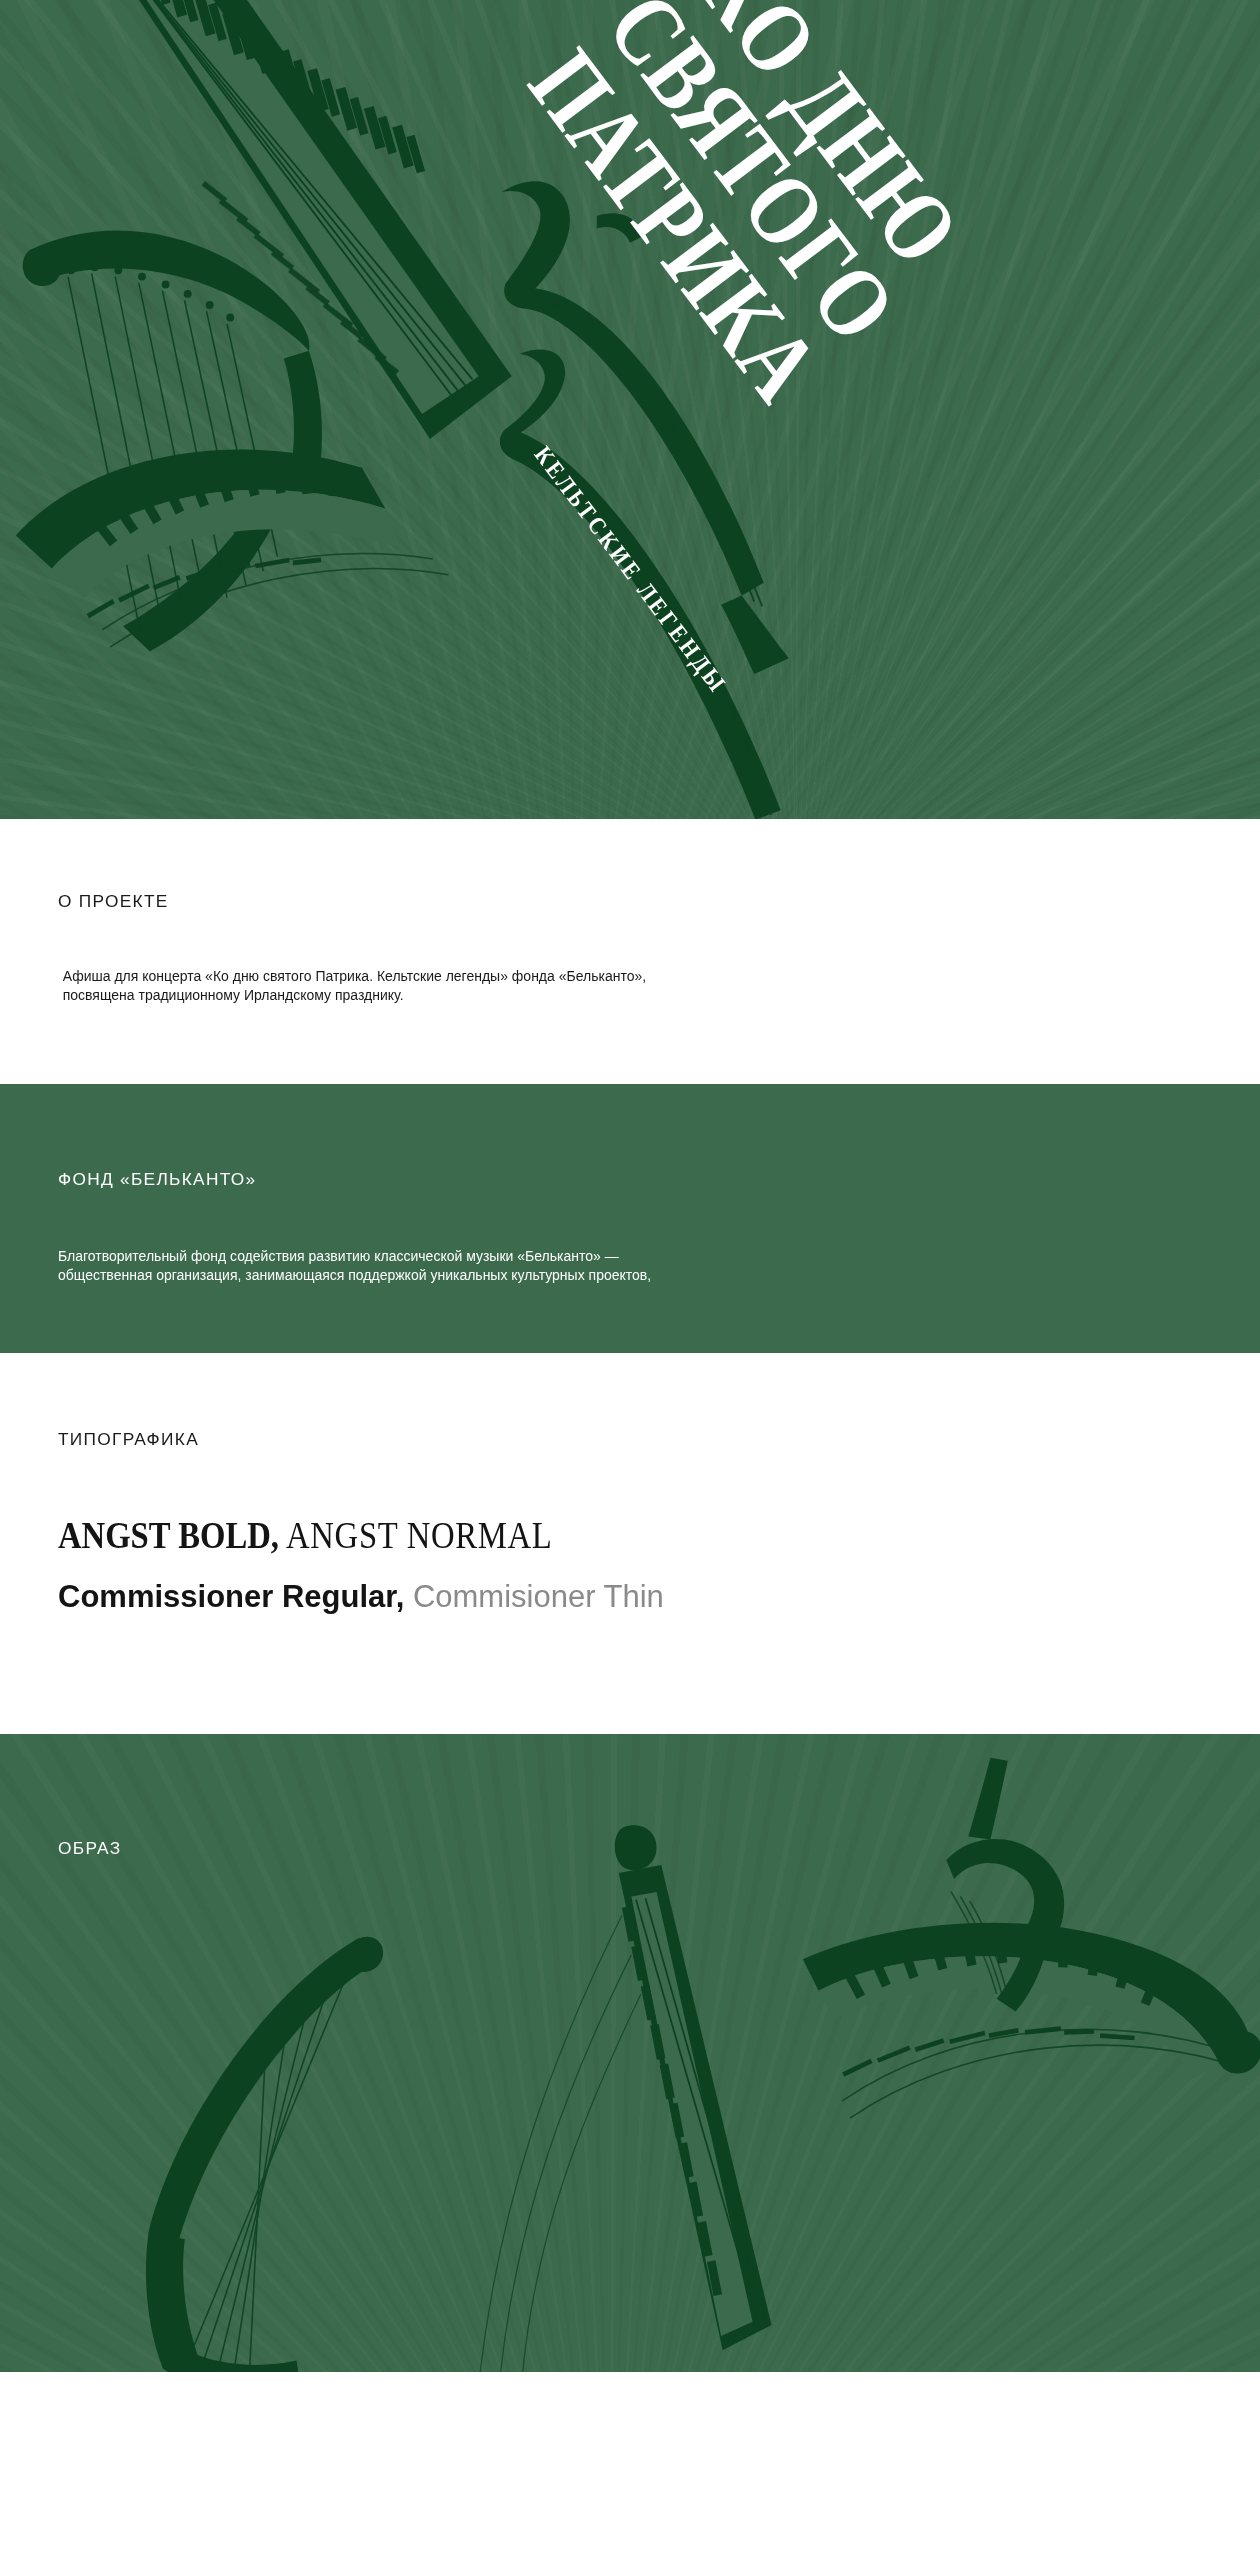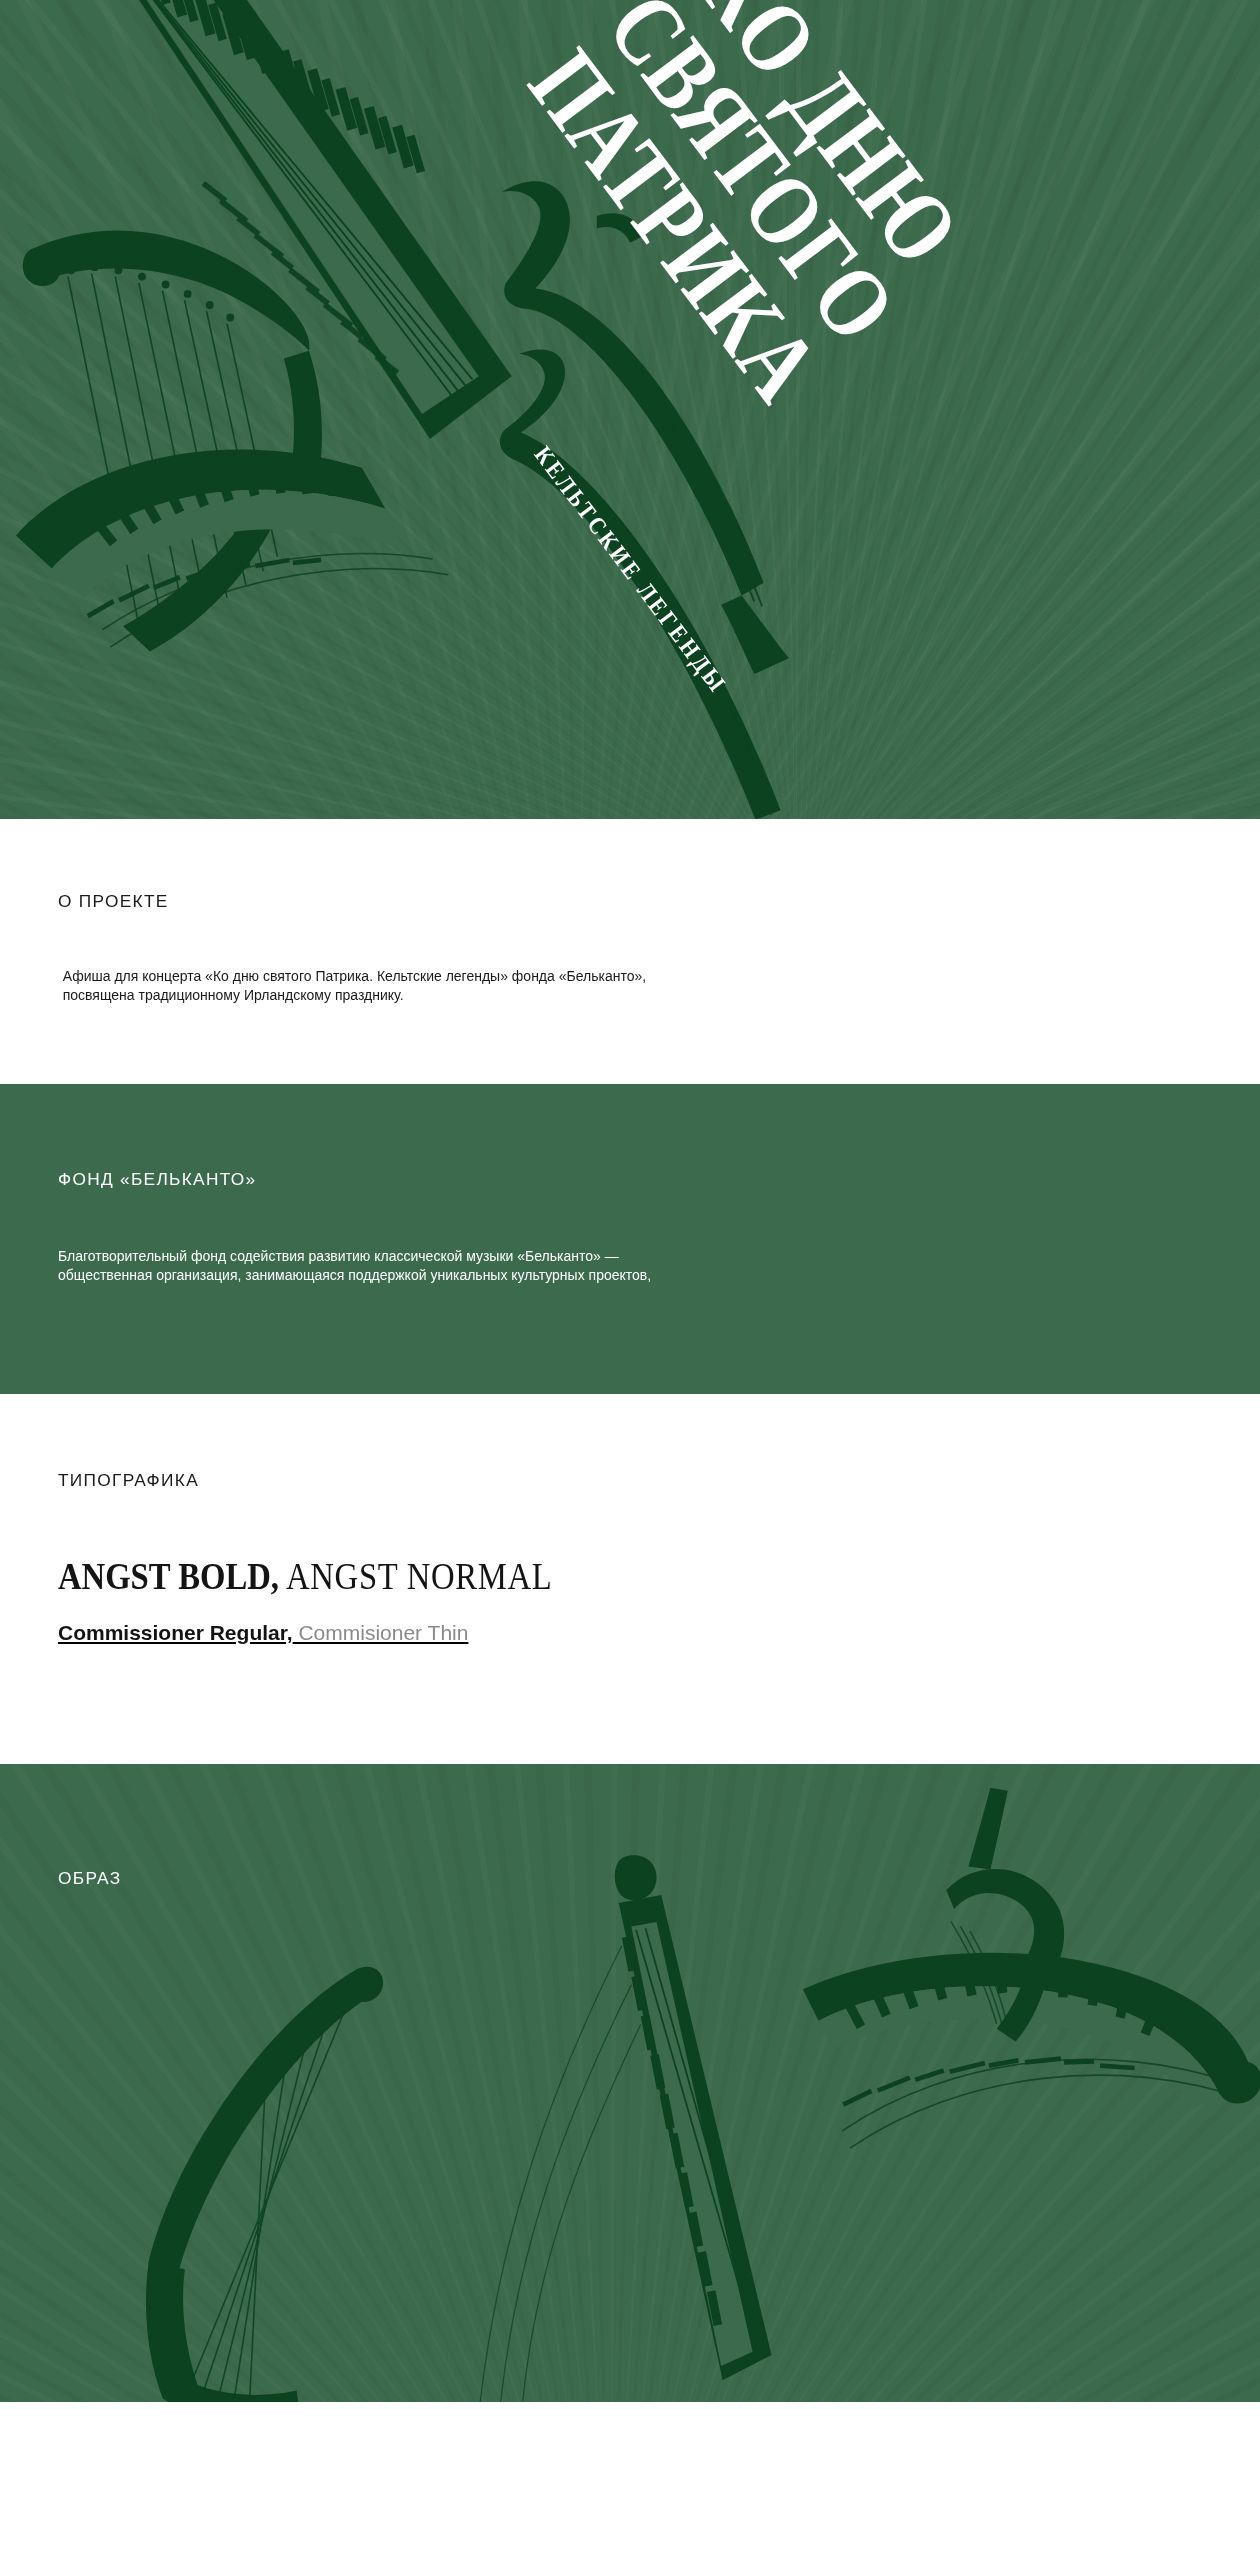--- a/index.html
+++ b/index.html
@@ -114,43 +114,42 @@
   }
   .body-copy.dark { color:#1a1a1a; }
   .body-copy.light { color:#ffffff; }
 
   
   .sec-about { padding-top:72px; padding-bottom:79px; }
   .sec-about .eyebrow { margin-bottom:55px; }
   .sec-about .body-copy { padding-left:4.7px; }
 
   
-  .sec-fund { padding-top:85px; padding-bottom:109px; position:relative; z-index:2; }
+  .sec-fund { padding-top:85px; padding-bottom:68px; position:relative; z-index:2; }
   .sec-fund .eyebrow { margin-bottom:57px; }
 
   
   .sec-type { padding-top:76px; padding-bottom:120px; }
   .sec-type .eyebrow { margin-bottom:66px; }
   .type-line-1 {
     font-family:"Liberation Serif", serif;
     font-size:38px;
     line-height:1.05;
     white-space:nowrap;
     transform:scaleX(0.86);
     transform-origin:0 50%;
     margin-bottom:23.6px;
   }
   .type-line-1 .bold { font-weight:700; color:#141414; letter-spacing:0px; }
   .type-line-1 .reg  { font-weight:400; color:#141414; letter-spacing:0.8px; }
   .type-line-2 {
     font-family:"Liberation Sans", sans-serif;
-    font-size:21px;
+    font-size:31px;
     line-height:1.1;
     white-space:nowrap;
-    text-decoration:underline;
   }
   .type-line-2 .reg  { font-weight:700; color:#141414; }
   .type-line-2 .thin { font-weight:400; color:#8a8a8a; }
 
   
   .sec-obraz { height:638px; position:relative;padding-left:24px; }
   .sec-obraz .eyebrow {
     position:absolute;
     left:58px;
     top:104px;

